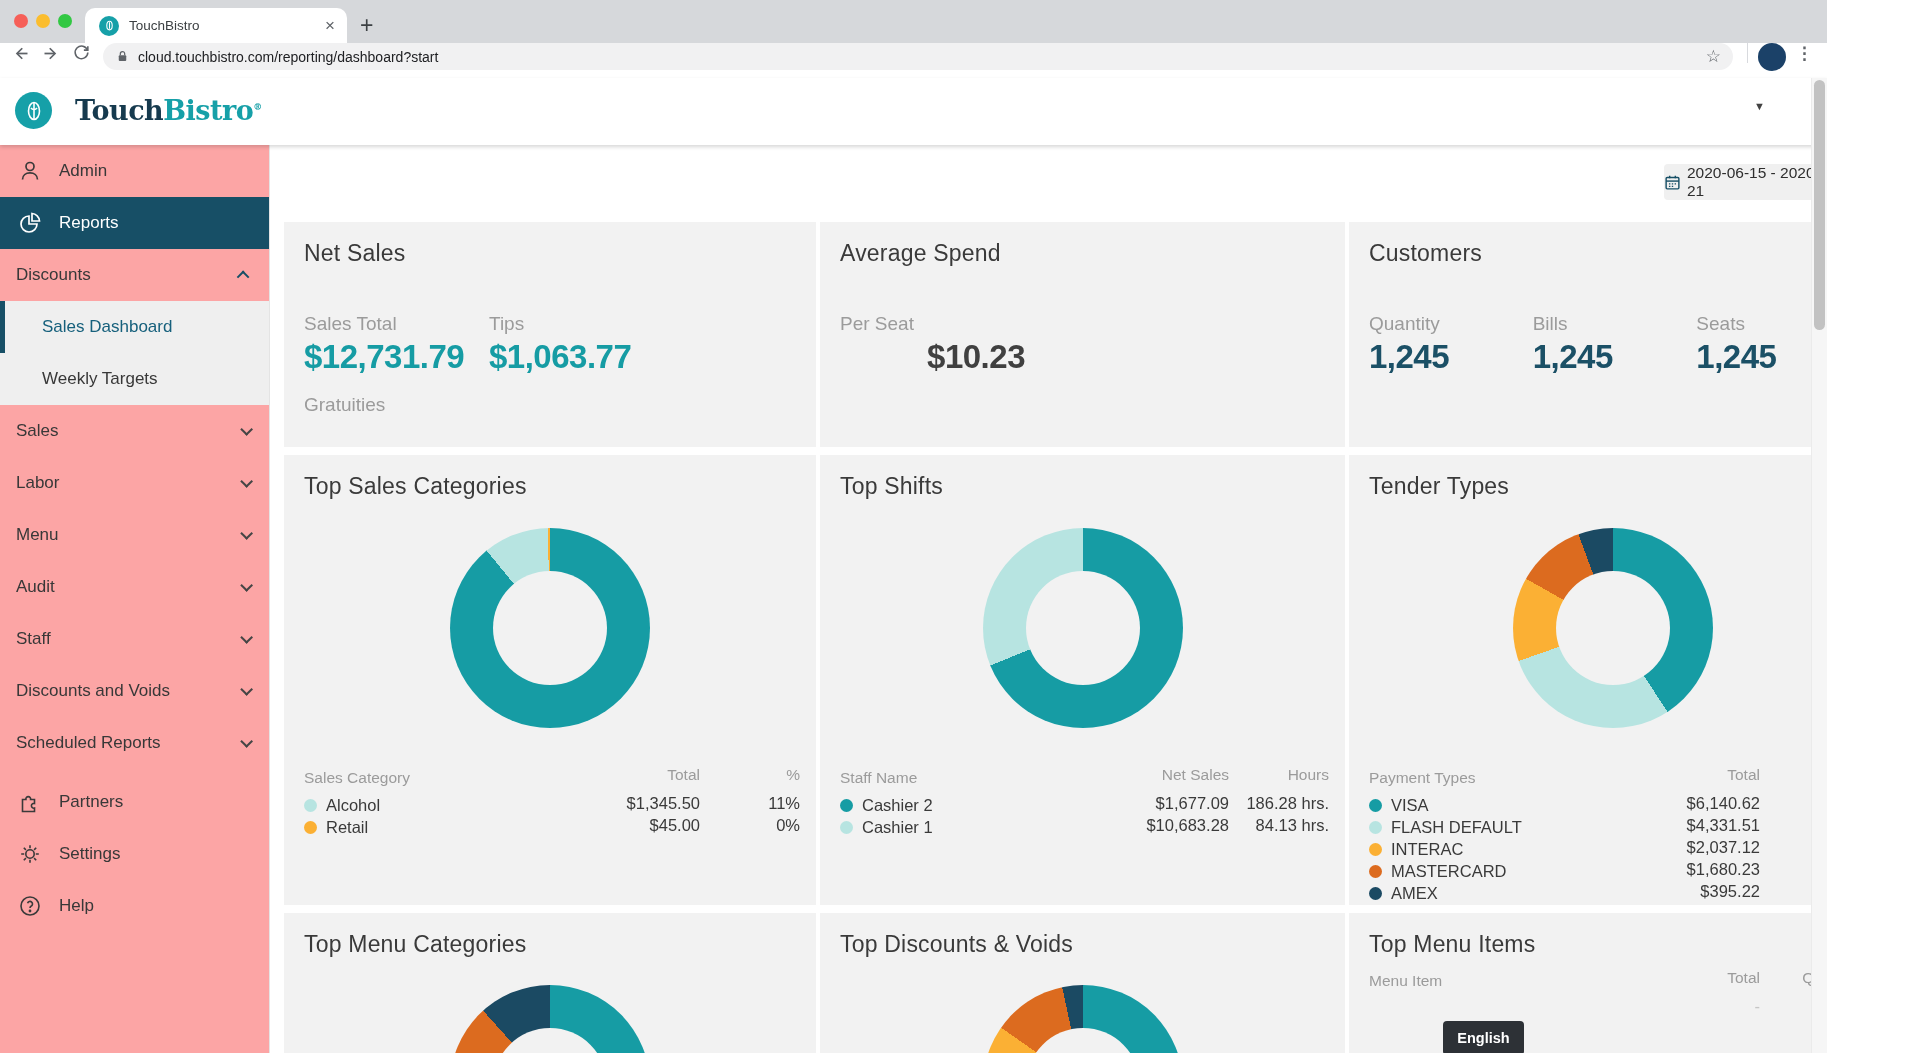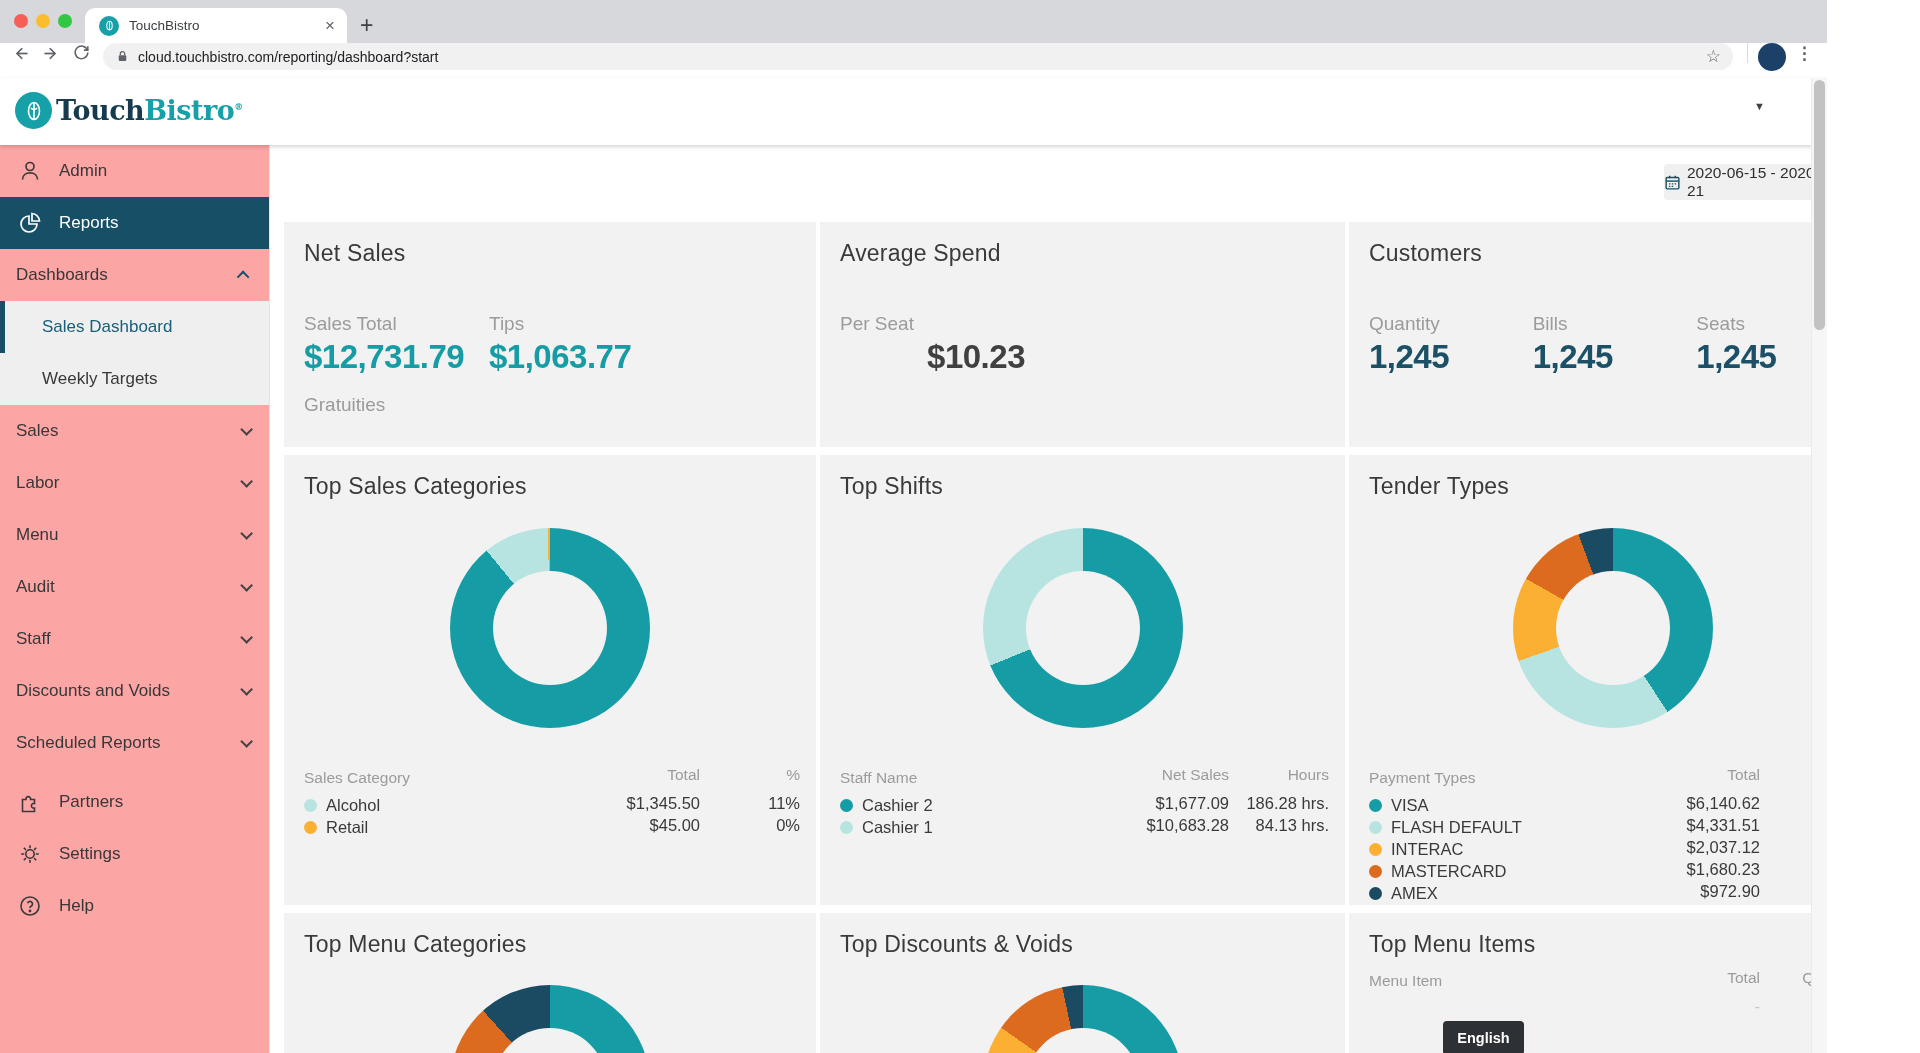--- a/index.html
+++ b/index.html
@@ -24,21 +24,21 @@
   .url { font-size:14px; color:#202124; margin-left:8px; flex:1; white-space:nowrap; overflow:hidden; }
   .star { font-size:17px; color:#5f6368; }
   .tb-divider { width:1px; height:20px; background:#d8dade; margin:0 10px 0 14px; }
   .avatar { width:28px; height:28px; border-radius:50%; background:#1b4168; flex:none; }
   .menu-dots { font-size:17px; color:#5f6368; margin:0 14px 0 10px; font-weight:bold; }
 
   
   .appheader { position:absolute; top:78px; left:0; right:0; height:67px; background:#fff; box-shadow:0 2px 4px rgba(0,0,0,.16); z-index:5; }
   .brand { position:absolute; left:15px; top:14px; display:flex; align-items:center; }
   .brand-mark { width:37px; height:37px; border-radius:50%; background:#16a0a8; display:flex; align-items:center; justify-content:center; }
-  .wordmark { font-family:"DejaVu Serif", serif; font-weight:bold; font-size:27px; margin-left:4px; letter-spacing:-0.5px; }
+  .wordmark { font-family:"DejaVu Serif", serif; font-weight:bold; font-size:27px; margin-left:23px; letter-spacing:-0.5px; }
   .wm-reg { font-size:9px; vertical-align:super; }
   .hdr-caret { position:absolute; right:62px; top:22px; font-size:11px; color:#424242; }
 
   
   .sidebar { position:absolute; top:145px; left:0; width:270px; bottom:0; background:#fca5a5; border-right:1px solid #e4e4e4; display:flex; flex-direction:column; }
   .side-item { position:relative; height:52px; display:flex; align-items:center; font-size:17px; color:#383838; padding:0 20px 0 18px; flex:none; }
   .side-item .ic { width:26px; display:flex; color:#3a3a3a; margin-right:15px; flex:none; }
   .side-item .lbl { flex:1; }
   .side-item.group-item { padding-left:16px; }
   .side-item.sub-item { background:#efefef; padding-left:42px; }
@@ -172,21 +172,21 @@
       <div class="side-item active">
         <span class="ic">
           <svg viewBox="0 0 24 24" width="24" height="24" fill="none" stroke="currentColor" stroke-width="1.7">
             <path d="M11 5a8 8 0 1 0 8 8h-8z"></path>
             <path d="M14 2.5a8 8 0 0 1 7.5 7.5H14z"></path>
           </svg>
         </span>
         <span class="lbl">Reports</span>
       </div>
       <div class="side-item group-item">
-        <span class="lbl">Dashboards</span>
+        <span class="lbl">Discounts</span>
         <span class="chev up"></span>
       </div>
       <div class="side-item sub-item selected">
         <span class="lbl">Sales Dashboard</span>
       </div>
       <div class="side-item sub-item">
         <span class="lbl">Weekly Targets</span>
       </div>
       <div class="side-item group-item">
         <span class="lbl">Sales</span>
@@ -396,21 +396,21 @@
               <span>MASTERCARD</span>
             </div>
             <div class="tcell c1"><span>$1,680.23</span></div>
             <div class="tcell c2"><span>11%</span></div>
           </div>
           <div class="trow">
             <div class="tcell c0">
               <span class="dot" style="background: rgb(27, 74, 99);"></span>
               <span>AMEX</span>
             </div>
-            <div class="tcell c1"><span>$972.90</span></div>
+            <div class="tcell c1"><span>$395.22</span></div>
             <div class="tcell c2"><span>6%</span></div>
           </div>
         </div>
     </div>
   </div>
 
   <div class="cardrow row3">
     <div class="card">
       <div class="card-title">Top Menu Categories</div>
       <div class="donut" style="background: conic-gradient(rgb(22, 156, 164) 0deg, rgb(22, 156, 164) 150deg, rgb(183, 228, 225) 150deg, rgb(183, 228, 225) 230deg, rgb(251, 176, 52) 230deg, rgb(251, 176, 52) 282deg, rgb(220, 107, 31) 282deg, rgb(220, 107, 31) 318deg, rgb(27, 74, 99) 318deg, rgb(27, 74, 99) 360deg);"></div>

